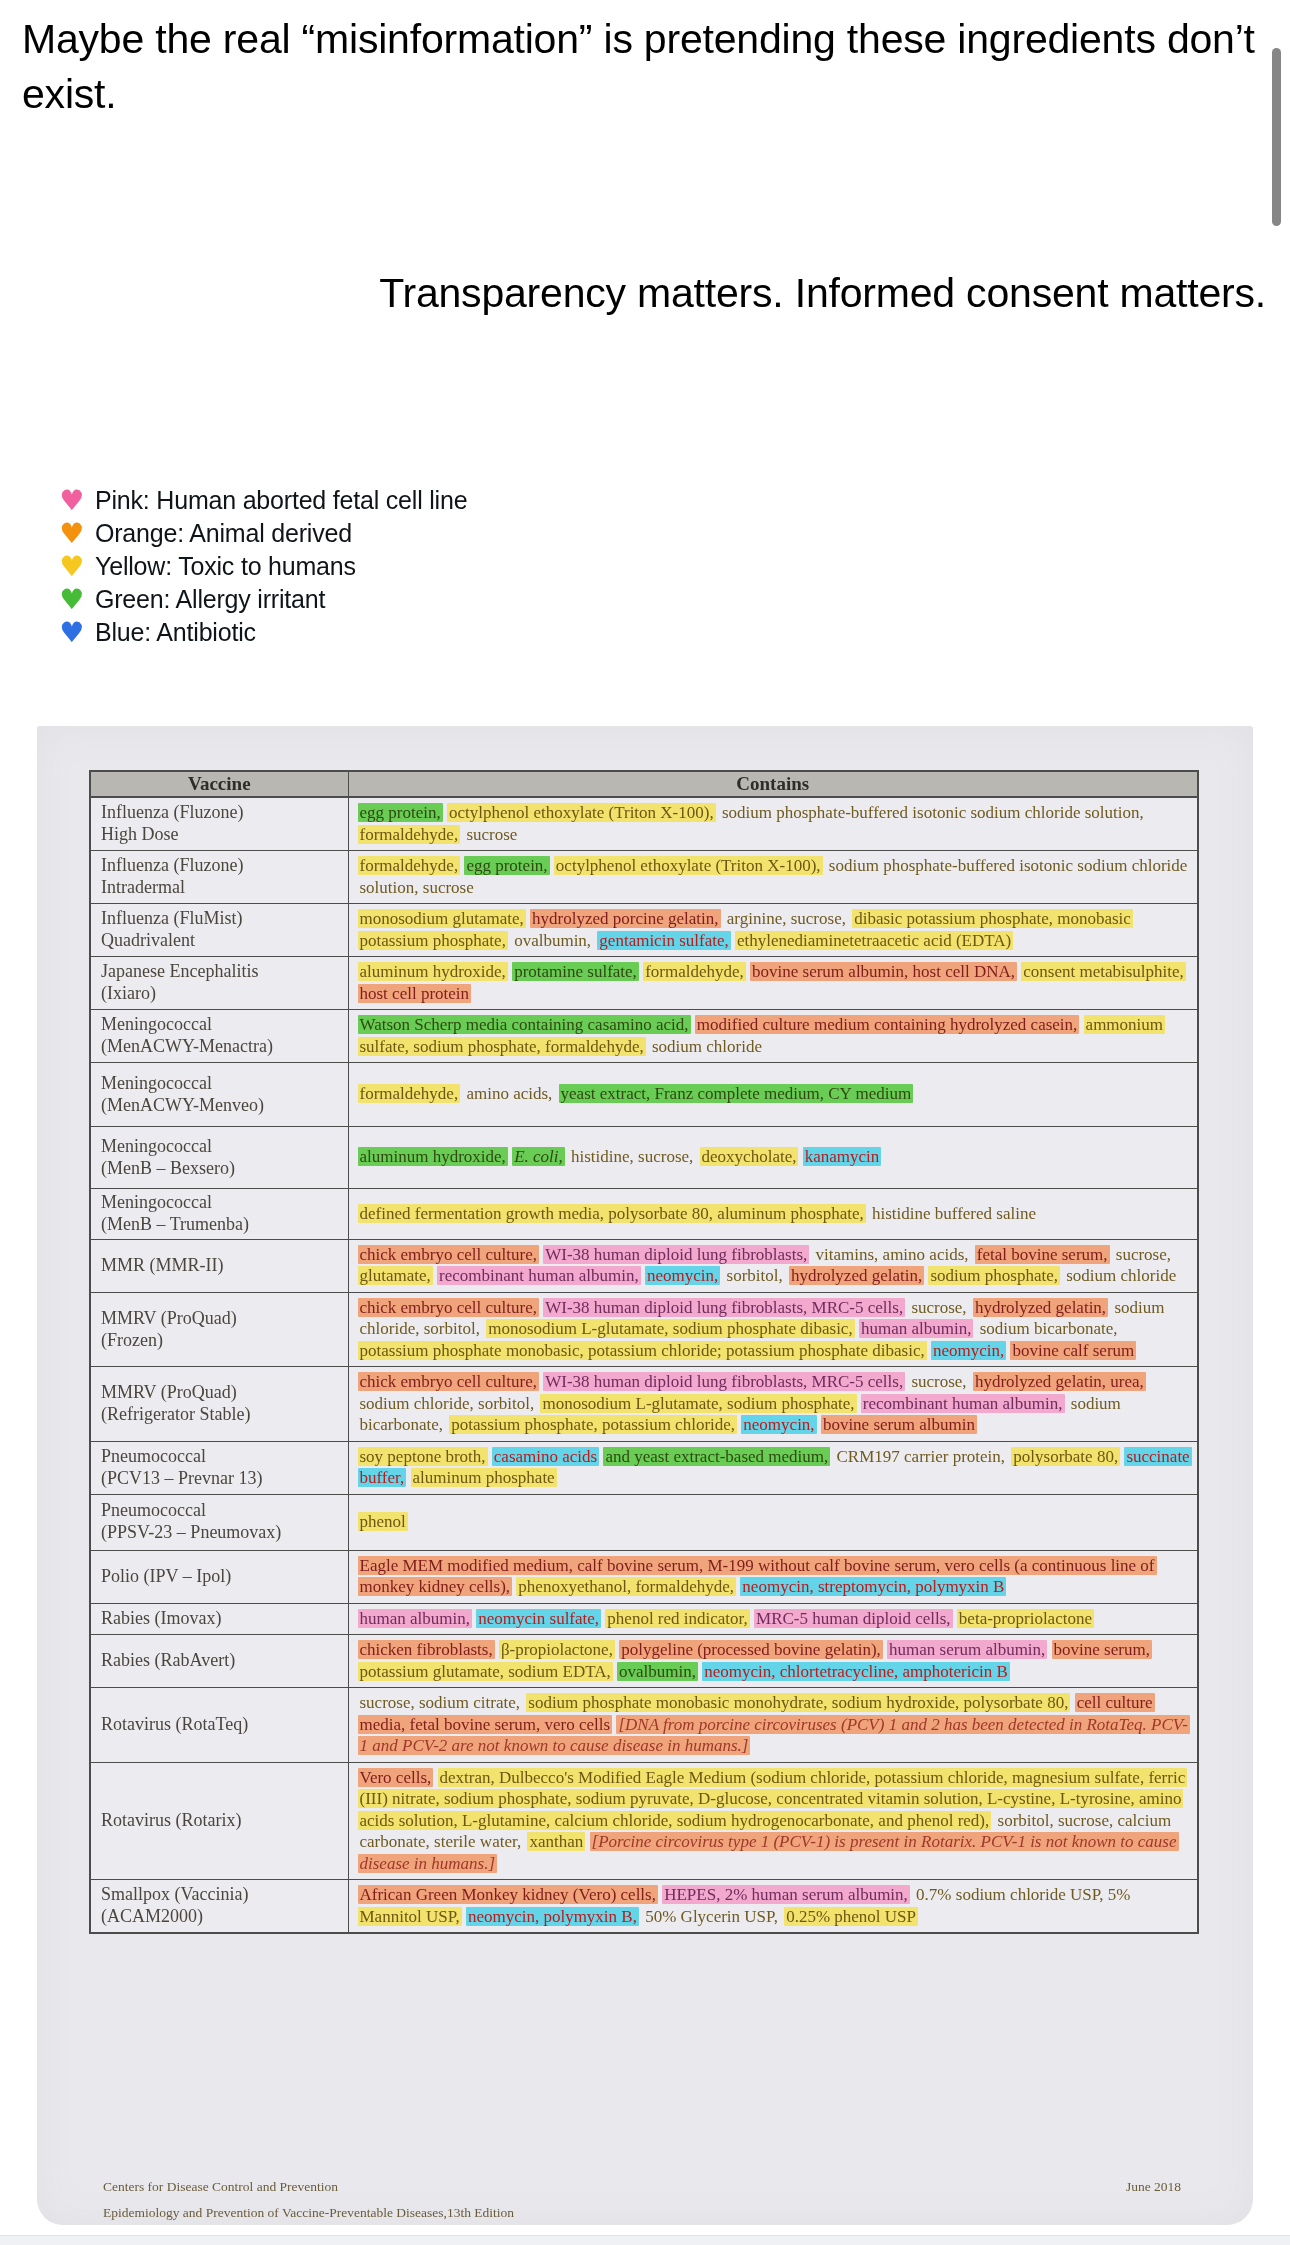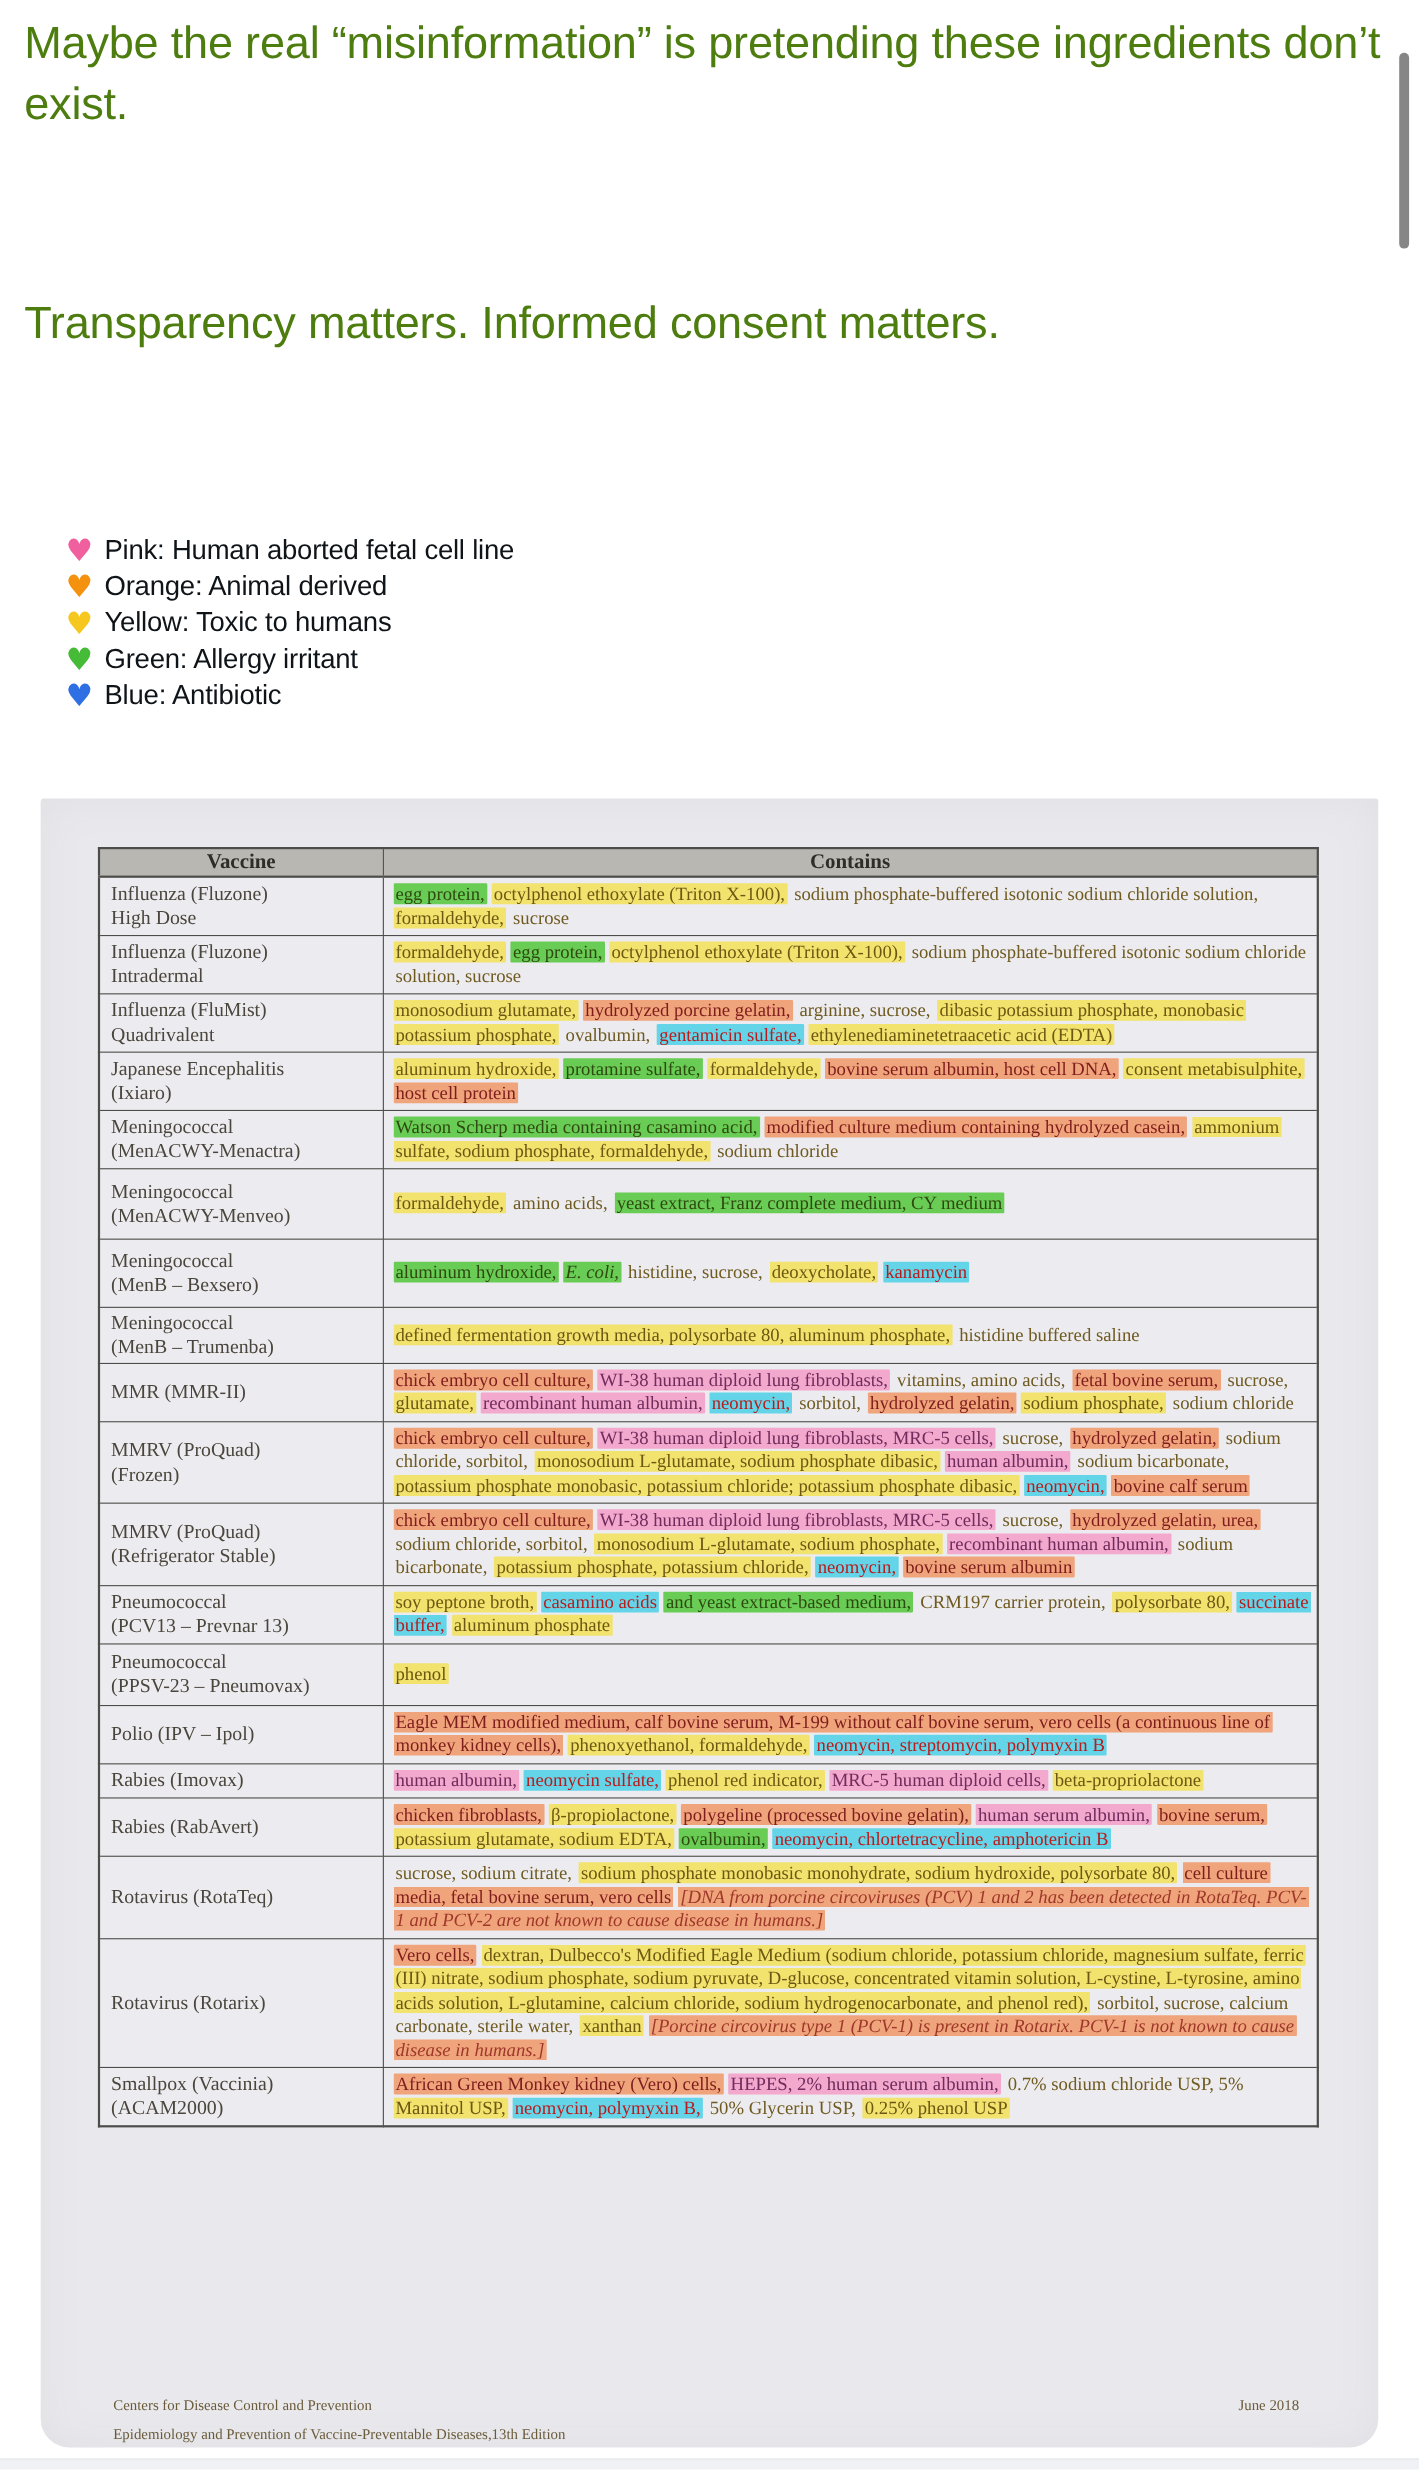--- a/index.html
+++ b/index.html
@@ -4,23 +4,23 @@
 <style>
   * { margin:0; padding:0; box-sizing:border-box; }
   html,body { background:#ffffff; }
   body {
     width:1290px; height:2245px; position:relative; overflow:hidden;
     font-family:"Liberation Sans", sans-serif;
   }
 
   
   .post-p { position:absolute; left:22px; width:1244px; font-size:41px;
-    line-height:1.33; color:#4d7c0f; letter-spacing:-0.2px; }
+    line-height:1.33; color:#000000; letter-spacing:-0.2px; }
   .post-p1 { top:12px; }
-  .post-p2 { top:266px; }
+  .post-p2 { top:266px;text-align:right; }
 
   
   .scrollbar-thumb { position:absolute; left:1272px; top:48px; width:9px; height:178px;
     background:#868686; border-radius:5px; }
 
   
   .legend { position:absolute; left:55px; top:484px; }
   .legend-row { display:flex; align-items:center; height:33px; }
   .legend-heart { width:34px; font-size:28px; line-height:1; text-align:center;
     font-family:"DejaVu Sans", sans-serif; }

